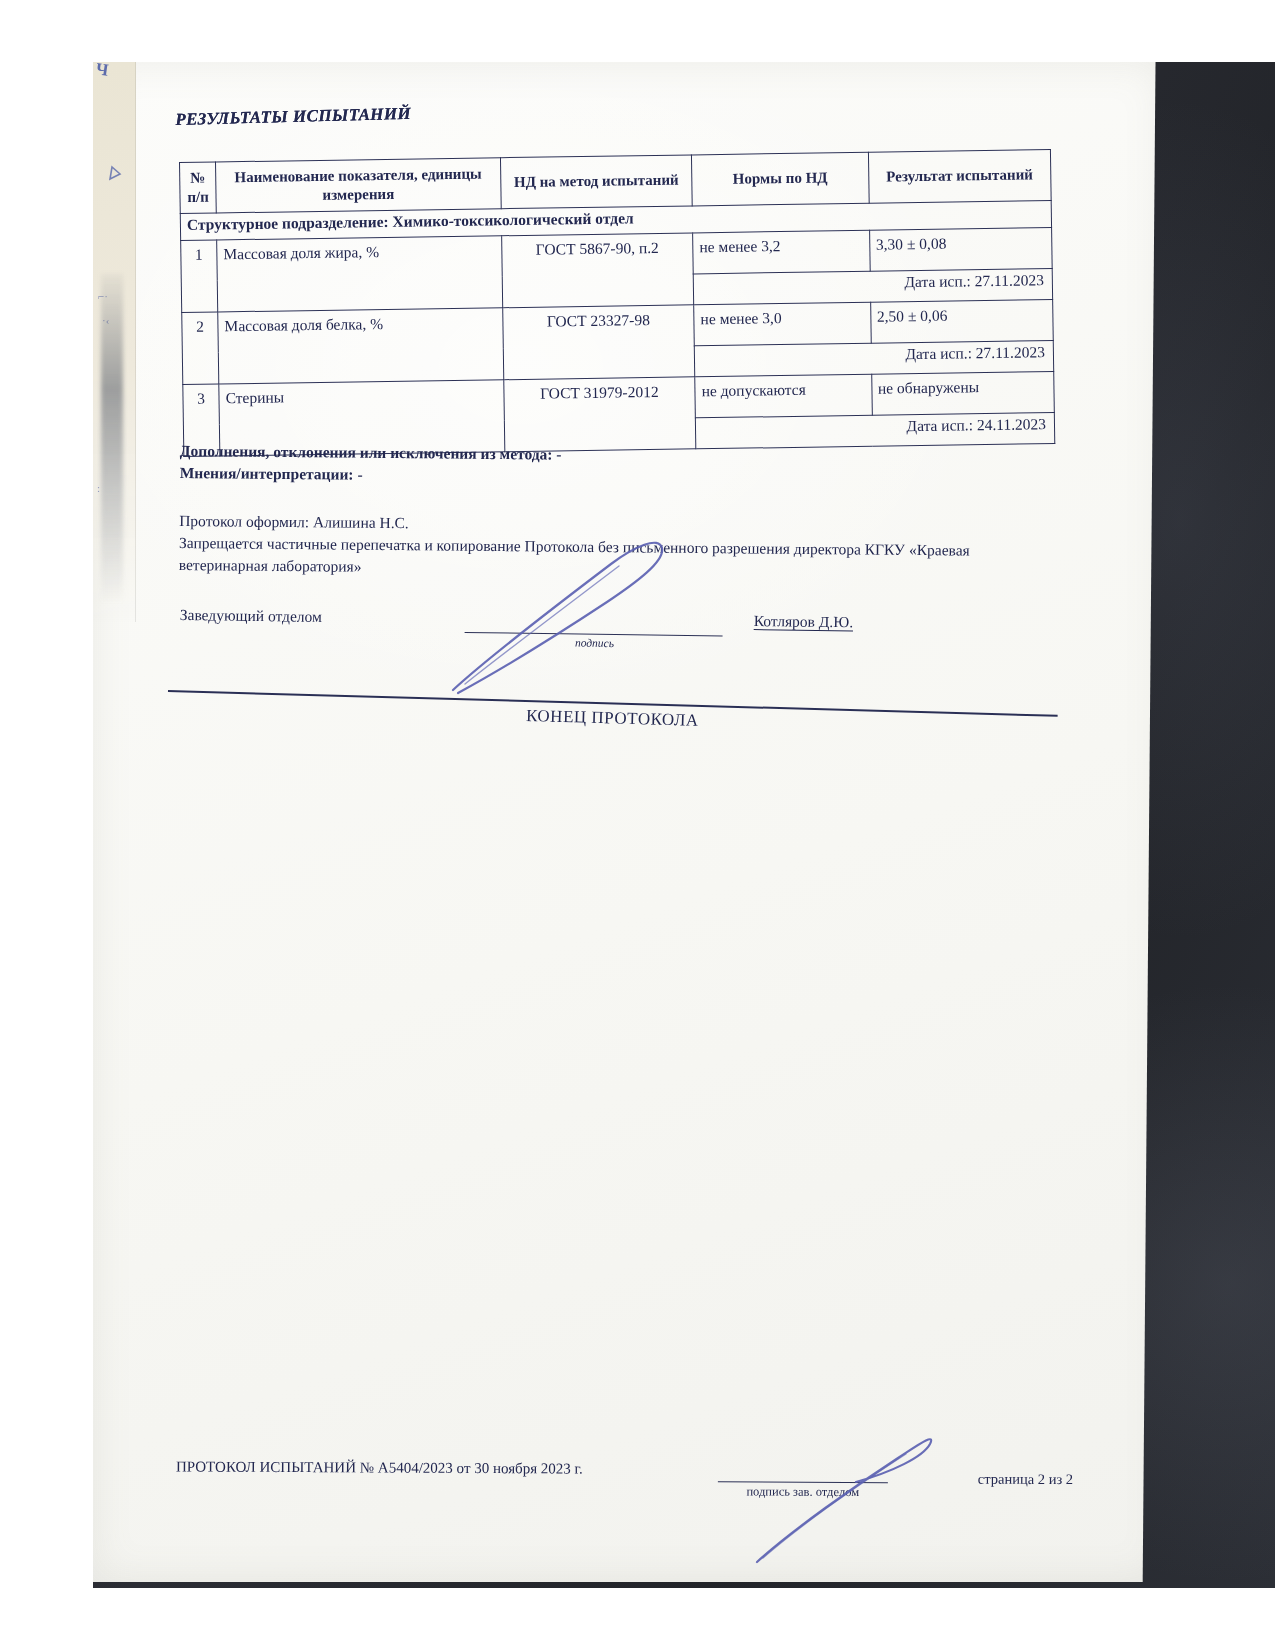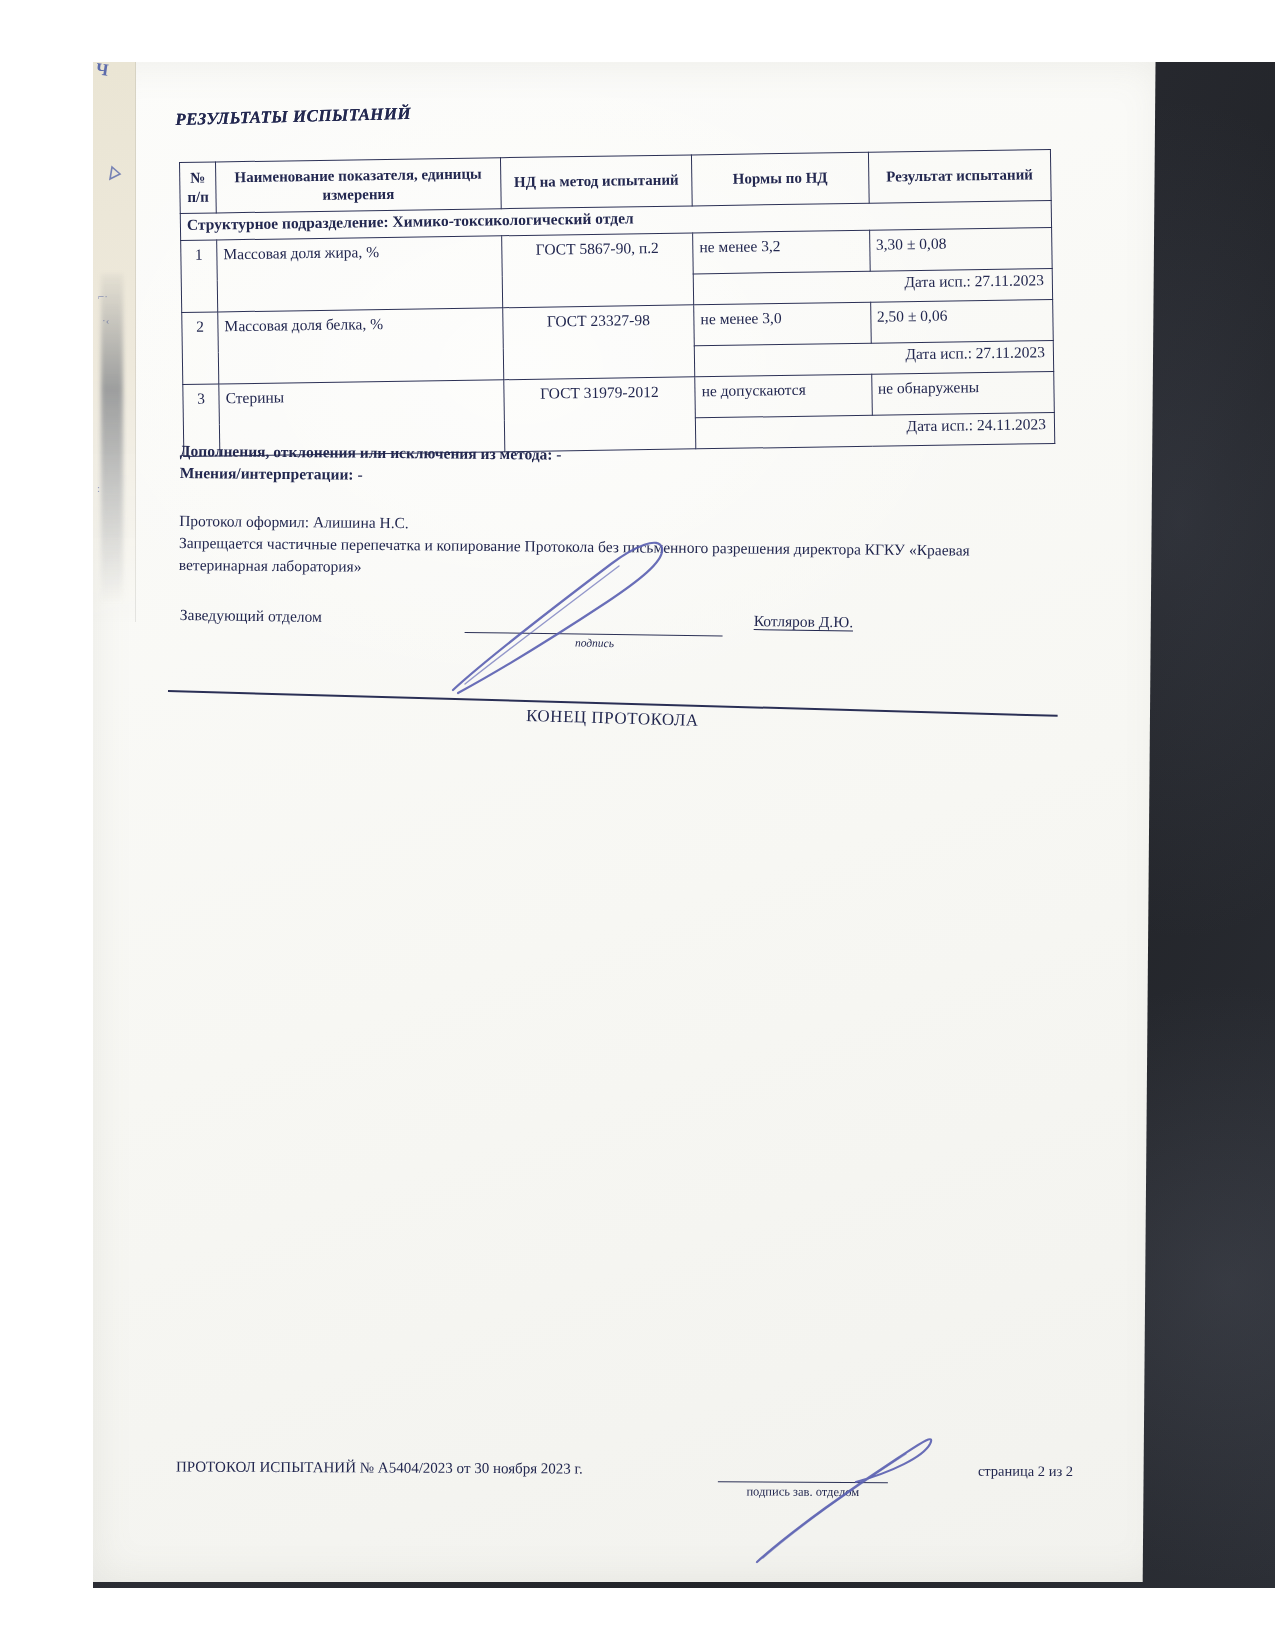--- a/index.html
+++ b/index.html
@@ -96,21 +96,21 @@
   .end-text{font-size:17px;letter-spacing:.5px;display:inline-block;}
 
   .footer-row{
     position:absolute;left:0;top:1392px;width:1070px;height:70px;
     font-size:15px;transform:rotate(0.3deg);transform-origin:left top;
   }
   .footer-ref{position:absolute;left:83px;top:4px;}
   .footer-sig-group{position:absolute;left:625px;top:0;width:170px;text-align:center;}
   .footer-sig-line{height:24px;border-bottom:1.5px solid #2c3156;}
   .footer-sig-caption{font-size:12.5px;margin-top:2px;}
-  .footer-page{position:absolute;left:885px;top:4px;font-size:14.5px;}
+  .footer-page{position:absolute;left:885px;top:12px;font-size:14.5px;}
 
   .tri-icon{position:absolute;left:14px;top:102px;}
 </style>
 </head>
 <body>
 
 <div class="backdrop"></div>
 
 <div class="paper">
 

